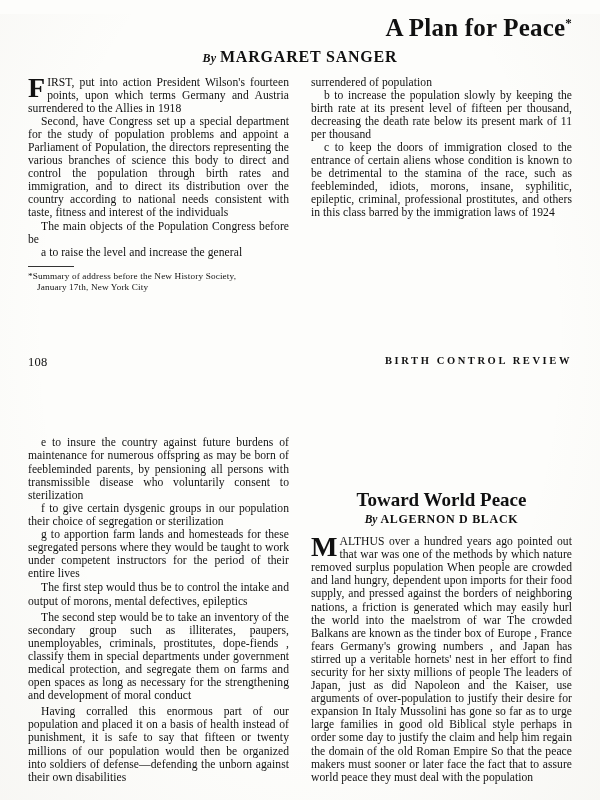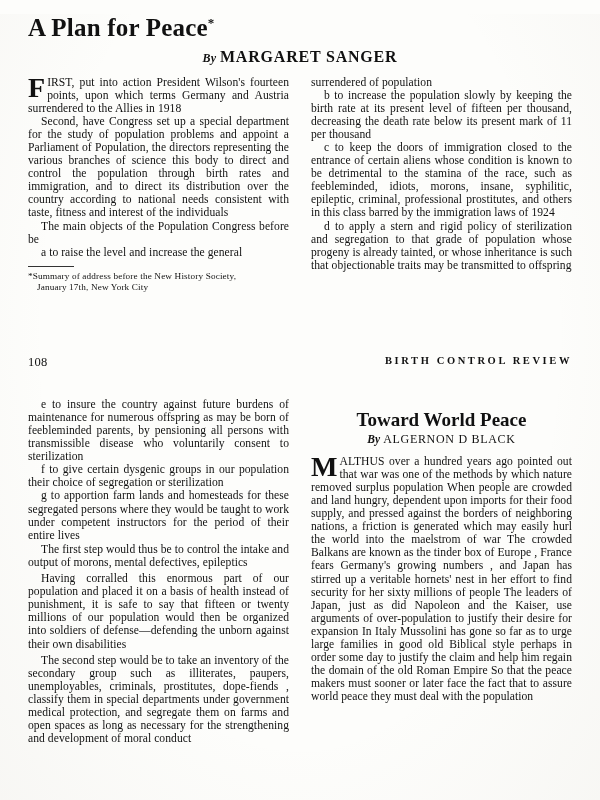--- a/index.html
+++ b/index.html
@@ -21,21 +21,21 @@
     position: relative;
     box-sizing: border-box;
     padding: 0 28px;
     background:
       radial-gradient(ellipse at 50% 40%, rgba(255,255,255,0) 60%, rgba(140,130,110,0.05) 100%),
       #fdfdfb;
   }
 
   
   .article-title {
-    text-align: left;
+    text-align: right;
     font-size: 25px;
     font-weight: bold;
     letter-spacing: 0.2px;
     margin: 14px 0 0 0;
     line-height: 1.1;
     font-family: "Liberation Serif", "DejaVu Serif", serif;
   }
   .article-title sup {
     font-size: 13px;
     vertical-align: super;
@@ -142,21 +142,21 @@
     text-align: center;
     margin: 0 0 8px 0;
     font-size: 12px;
   }
   .byline2 .by {
     font-style: italic;
     font-weight: bold;
     font-size: 11.5px;
   }
   .byline2 .author {
-    font-weight: normal;
+    font-weight: bold;
     letter-spacing: 0.7px;
     font-size: 12px;
   }
 
   .clipped-bottom {
     overflow: hidden;
   }
 </style>
 </head>
 <body>
@@ -182,38 +182,37 @@
       <div class="footnote">
         <span>*Summary of address before the New History Society,</span>
         <span class="fn-indent">January 17th, New York City</span>
       </div>
     </div>
 
     <div class="col">
       <p class="noindent">surrendered of population</p>
       <p class="indent">b  to increase the population slowly by keeping the birth rate at its present level of fifteen per thousand, decreasing the death rate below its present mark of 11 per thousand</p>
       <p class="indent">c  to keep the doors of immigration closed to the entrance of certain aliens whose condition is known to be detrimental to the stamina of the race, such as feebleminded, idiots, morons, insane, syphilitic, epileptic, criminal, professional prostitutes, and others in this class barred by the immigration laws of 1924</p>
-      <p class="indent">d  to apply a stern and rigid policy of sterilization and segregation to that grade of population whose progeny is already tainted, or whose inheritance is such that objectionable traits may be transmitted to offspring</p>
     </div>
   </div>
 
   <div class="running-head">
     <div class="folio">108</div>
     <div class="journal-name">Birth Control Review</div>
   </div>
 
-  <div class="cols clipped-bottom" style="height:386px;">
+  <div class="cols clipped-bottom" style="height:386px;align-items:flex-end;">
 
     <div class="col">
       <p class="indent">e  to insure the country against future burdens of maintenance for numerous offspring as may be born of feebleminded parents, by pensioning all persons with transmissible disease who voluntarily consent to sterilization</p>
       <p class="indent">f  to give certain dysgenic groups in our population their choice of segregation or sterilization</p>
       <p class="indent">g  to apportion farm lands and homesteads for these segregated persons where they would be taught to work under competent instructors for the period of their entire lives</p>
       <p class="indent" style="margin-top:1px;">The first step would thus be to control the intake and output of morons, mental defectives, epileptics</p>
+      <p class="indent" style="margin-top:3px;">The second step would be to take an inventory of the secondary group such as illiterates, paupers, unemployables, criminals, prostitutes, dope-fiends , classify them in special departments under government medical protection, and segregate them on farms and open spaces as long as necessary for the strengthening and development of moral conduct</p>
       <p class="indent" style="margin-top:3px;">Having corralled this enormous part of our population and placed it on a basis of health instead of punishment, it is safe to say that fifteen or twenty millions of our population would then be organized into soldiers of defense—defending the unborn against their own disabilities</p>
-      <p class="indent" style="margin-top:3px;">The second step would be to take an inventory of the secondary group such as illiterates, paupers, unemployables, criminals, prostitutes, dope-fiends , classify them in special departments under government medical protection, and segregate them on farms and open spaces as long as necessary for the strengthening and development of moral conduct</p>
     </div>
 
     <div class="col">
 
       <h2 class="article2-title">Toward World Peace</h2>
       <div class="byline2">
         <span class="by">By</span>
         <span class="author">ALGERNON D  BLACK</span>
       </div>
 

